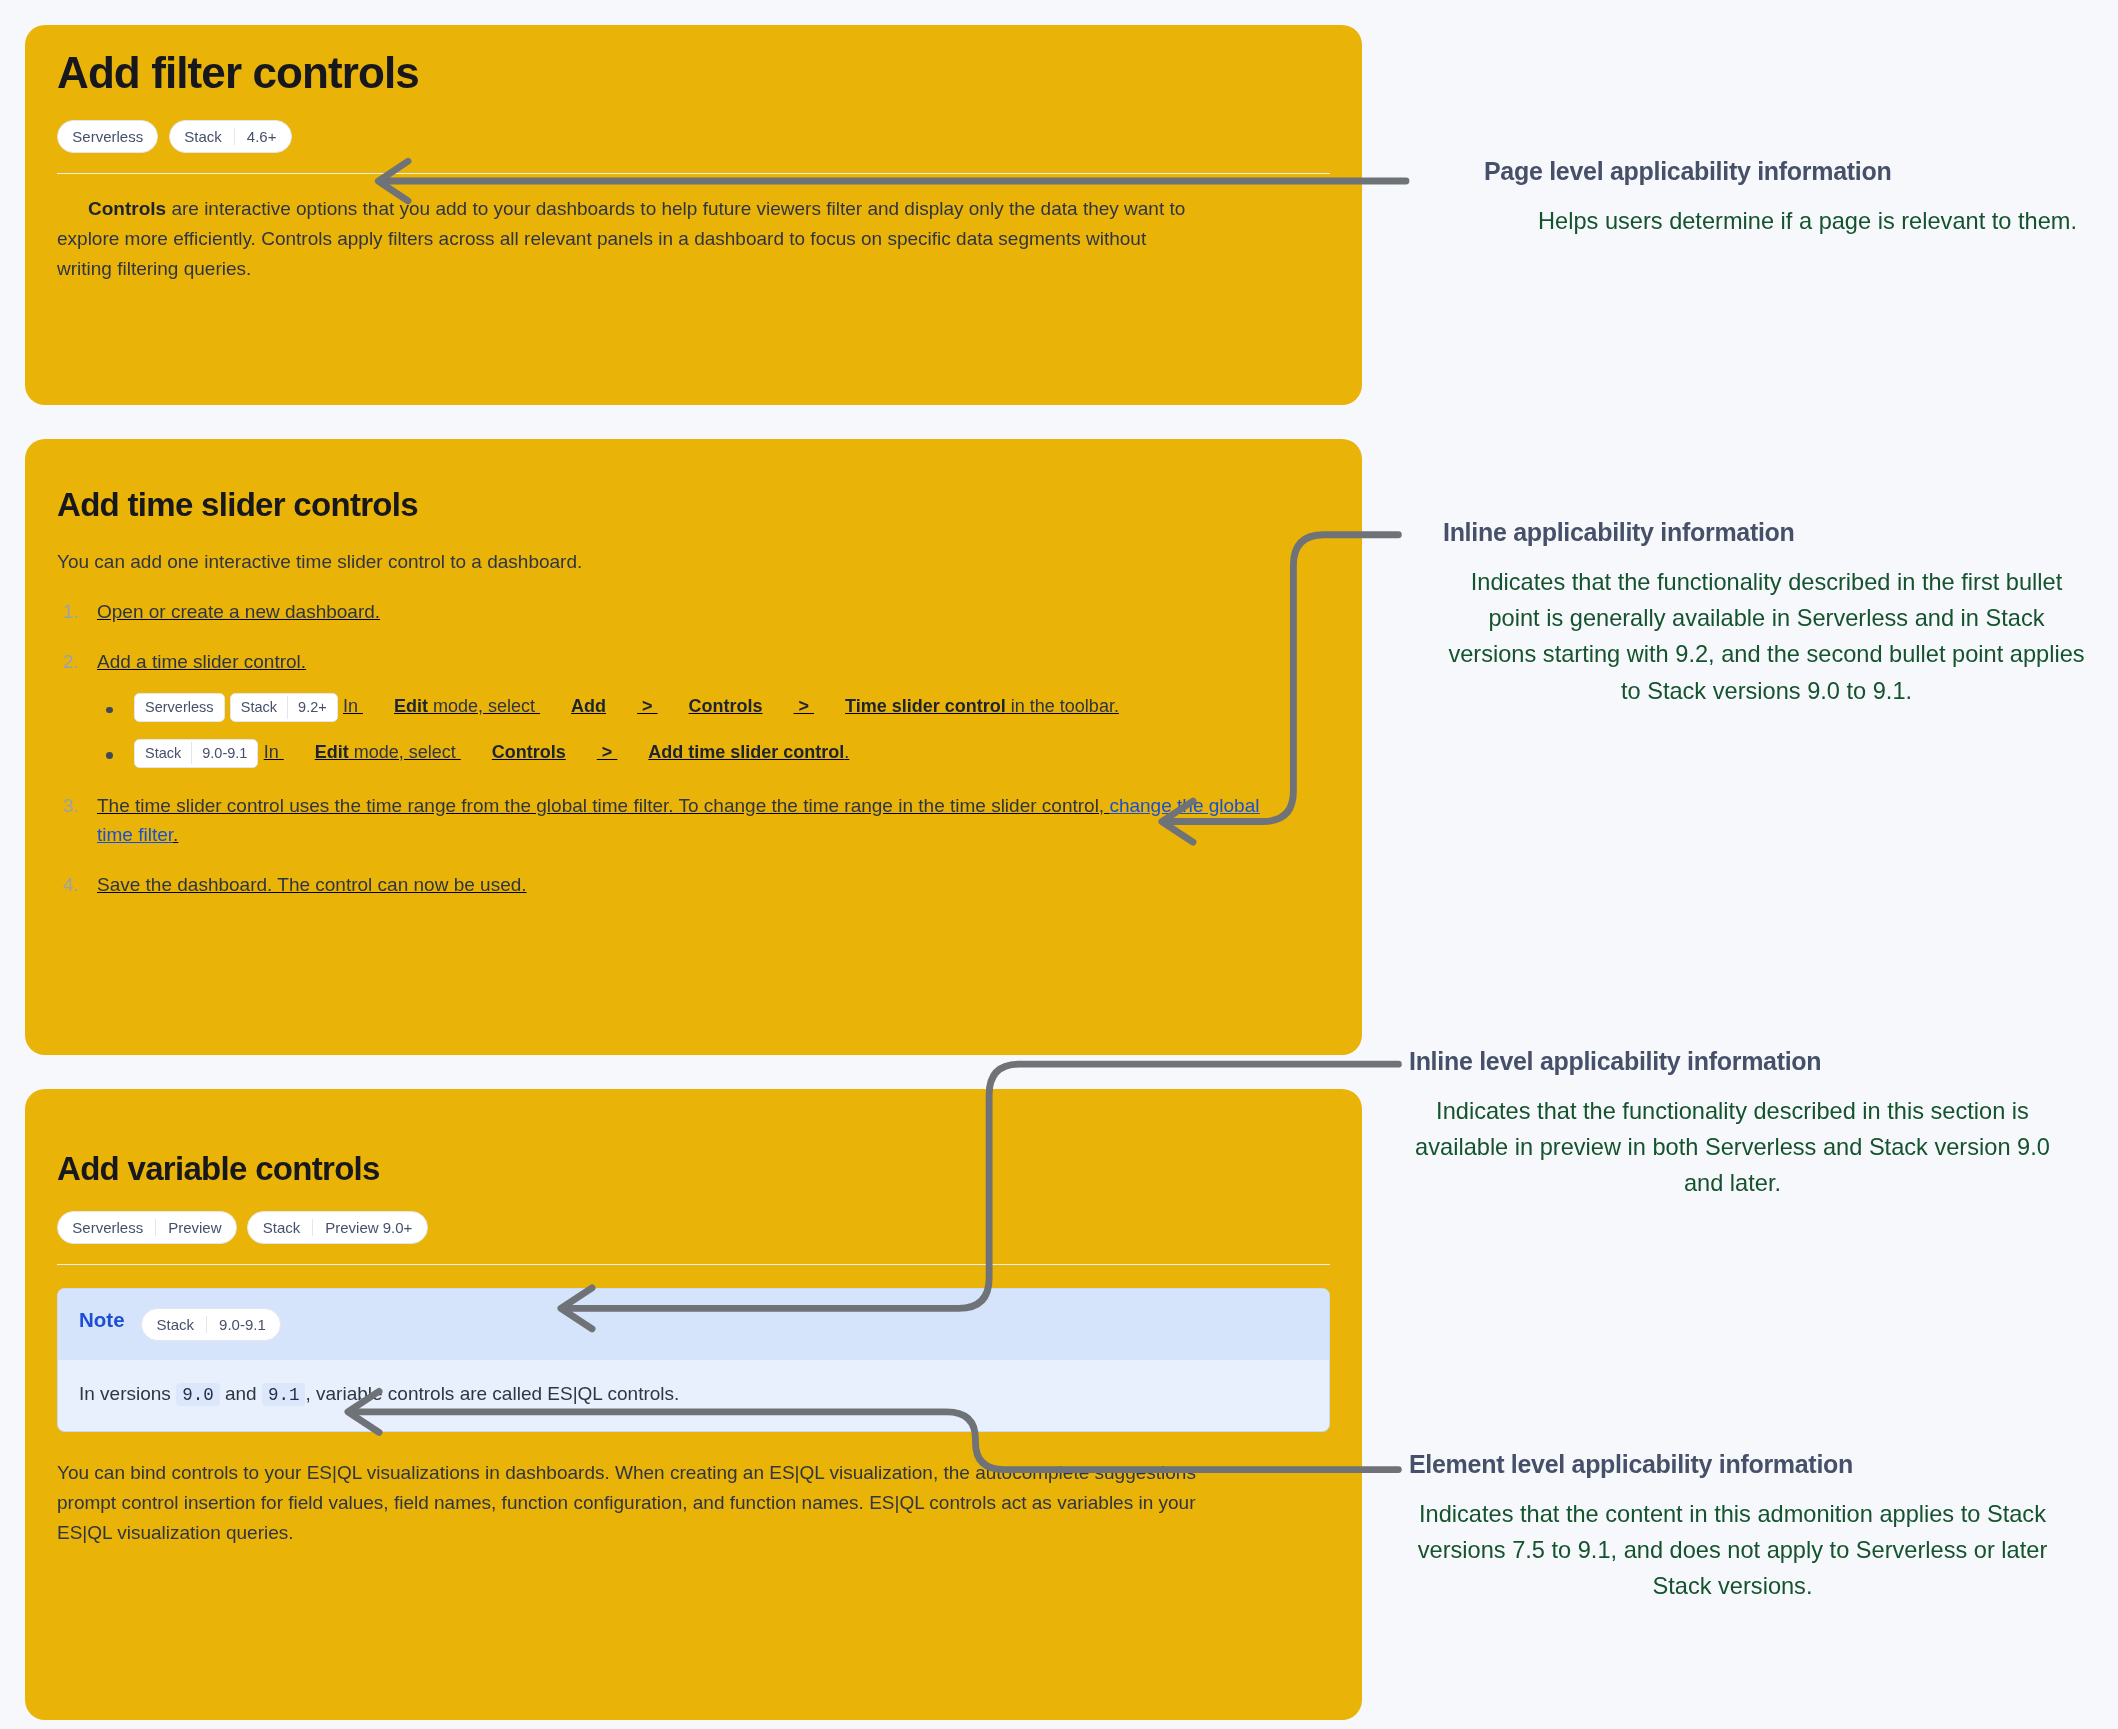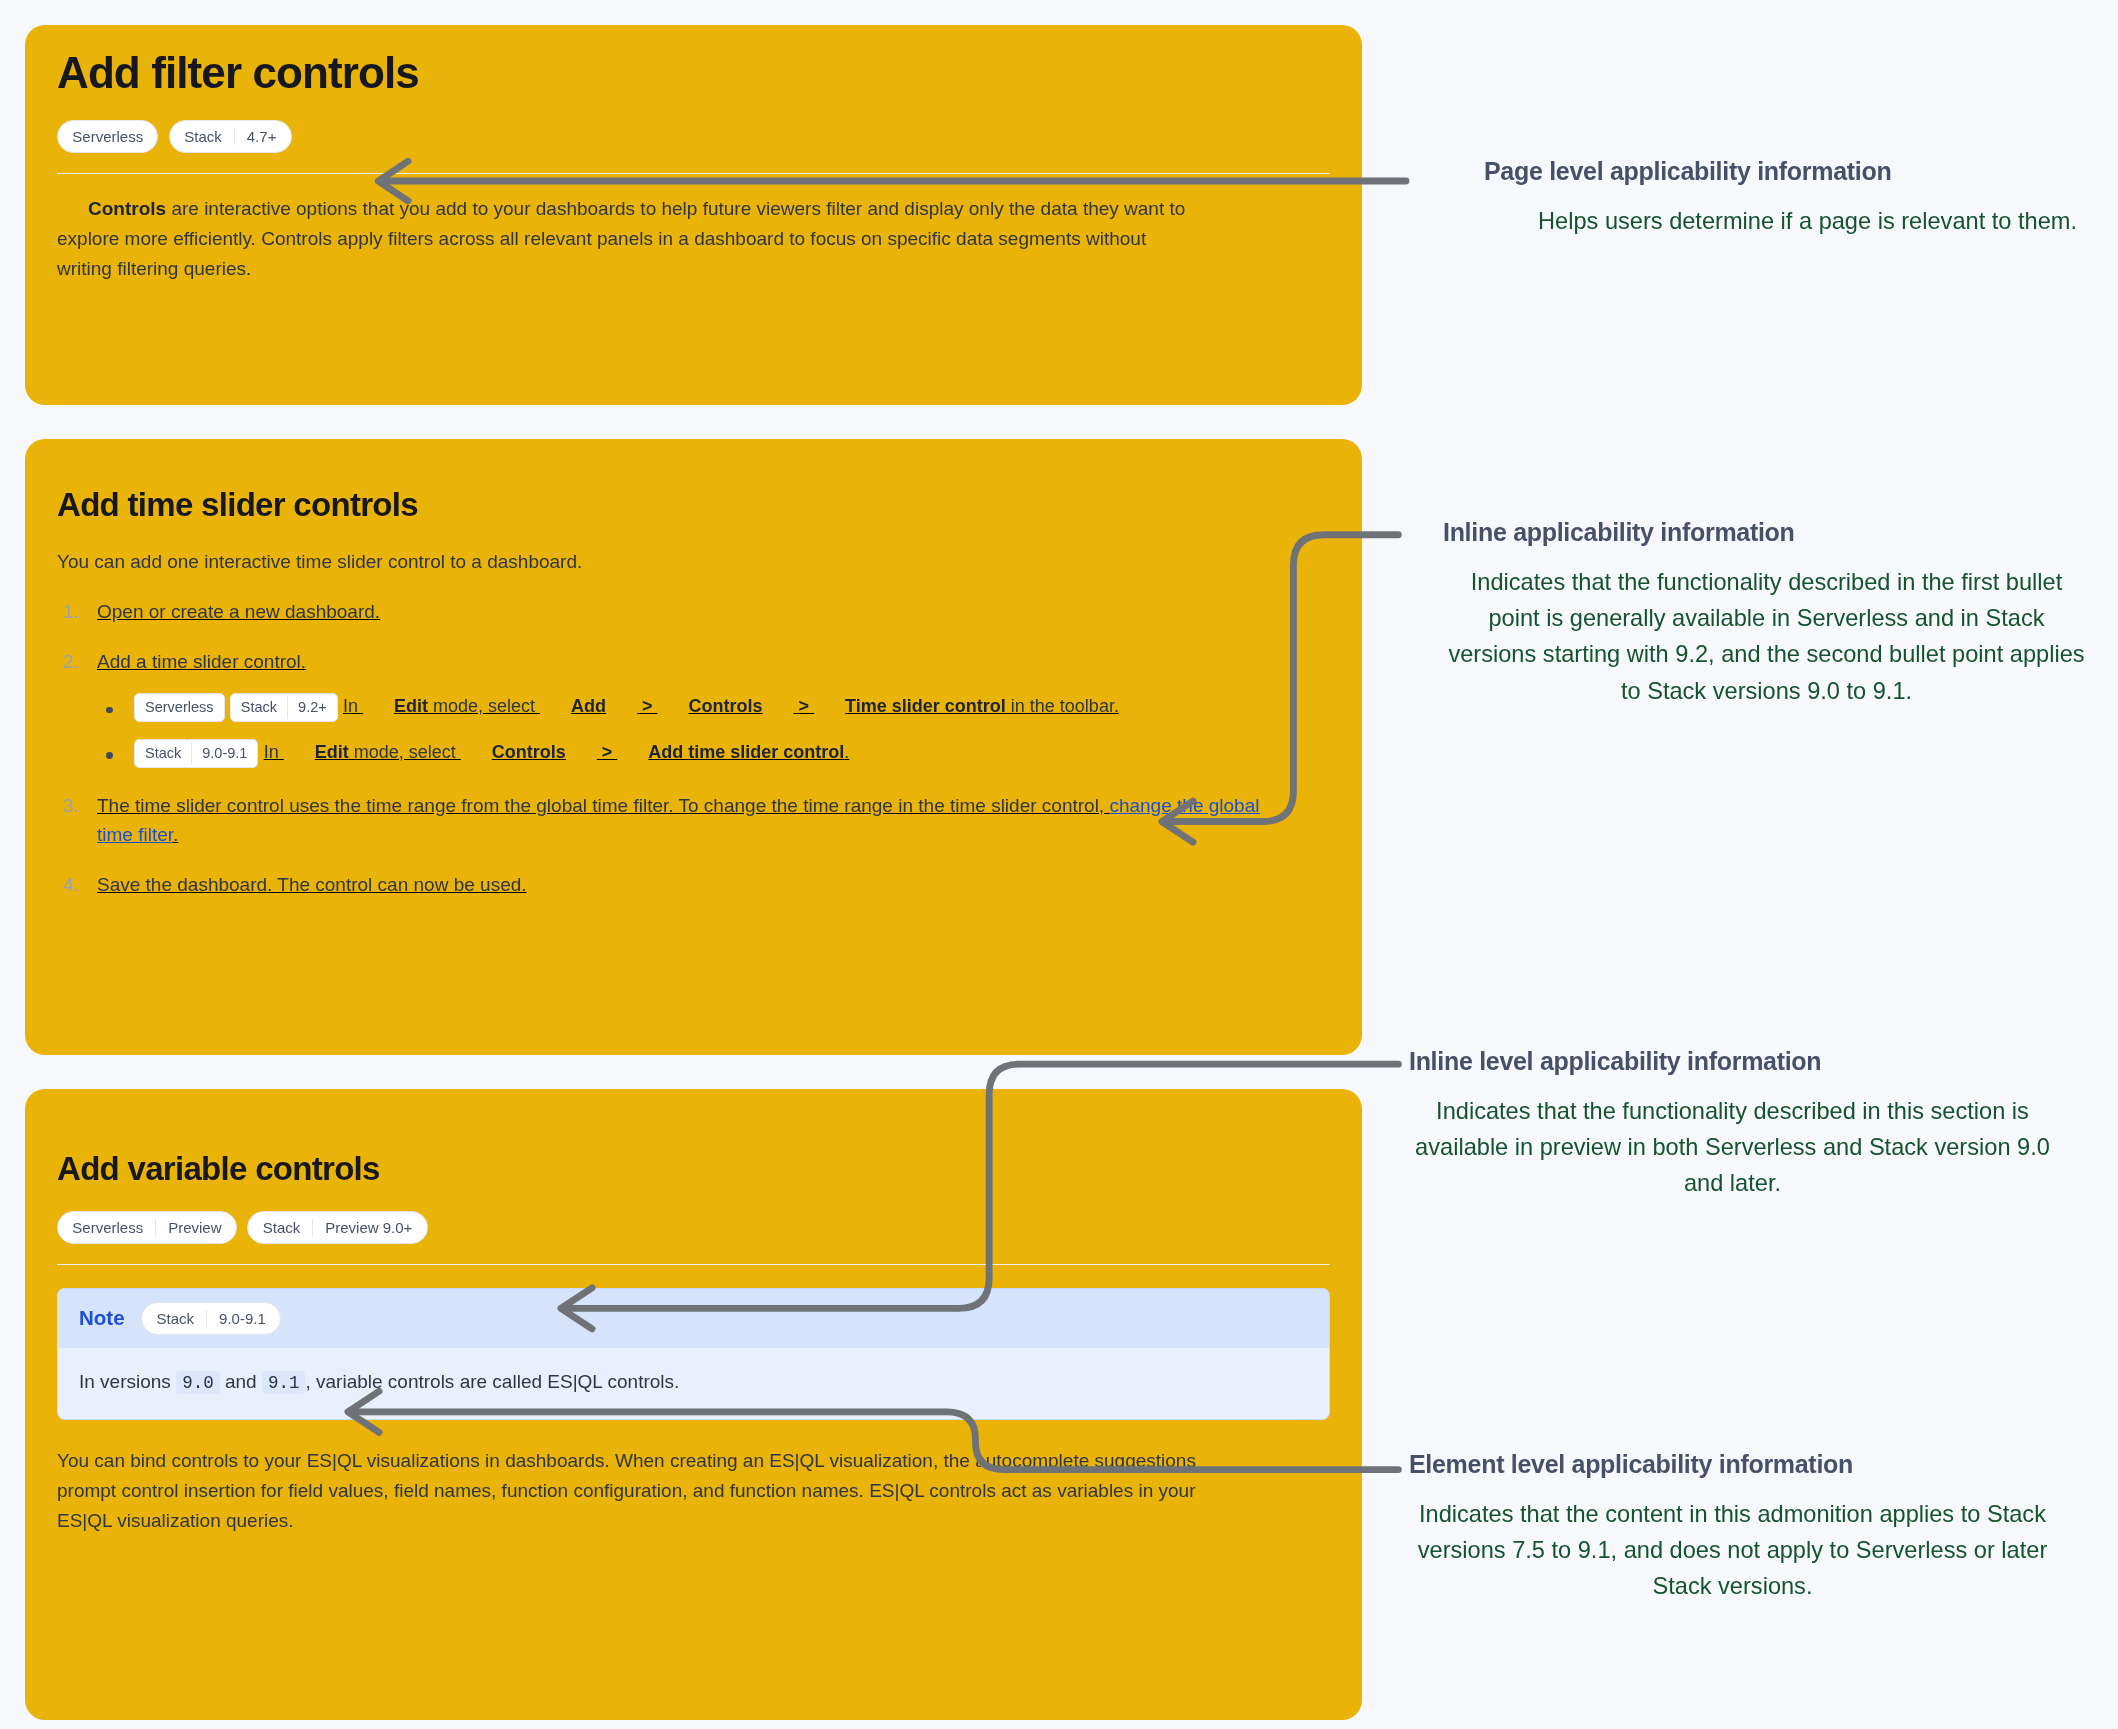--- a/index.html
+++ b/index.html
@@ -103,22 +103,22 @@
   
   .note {
     margin-top: 23px;
     border: 1.1px solid #c7dafb;
     border-radius: 7.6px;
     overflow: hidden;
     background: #e8f0fd;
   }
   .note-head {
     background: #d6e4fb;
-    display: flex; align-items: center; gap: 16.7px;
-    padding: 13px 21px;
+    display: flex; align-items: flex-start; gap: 16.7px;
+    padding: 19px 21px;
   }
   .note-label { font-size: 20.5px; font-weight: 700; color: #1d4ed8; }
   .note-body { padding: 20px 21px 23px 21px; font-size: 19px; color: #2f3542; line-height: 1.5; }
   code.inl {
     font-family: "Liberation Mono", monospace;
     background: #dde7fb; border-radius: 3.8px;
     padding: 1.5px 6px; font-size: 17.5px; color: #23304a;
   }
 
   
@@ -144,21 +144,21 @@
     <div class="card c1">
       <div class="pad">
         <h1 class="page-title">Add filter controls</h1>
 
         <div class="pill-row" style="margin-top:21px">
           <span class="pill">
             <span class="seg">Serverless</span>
           </span>
           <span class="pill">
             <span class="seg">Stack</span>
-            <span class="seg">4.7+</span>
+            <span class="seg">4.6+</span>
           </span>
         </div>
 
         <hr class="rule">
 
         <p class="body" style="margin-top:20px; max-width:1141px">
           <b>Controls</b><span> are interactive options that you add to your dashboards to help future viewers filter and display only the data they want to explore more efficiently. Controls apply filters across all relevant panels in a dashboard to focus on specific data segments without writing filtering queries.</span>
         </p>
       </div>
     </div>

